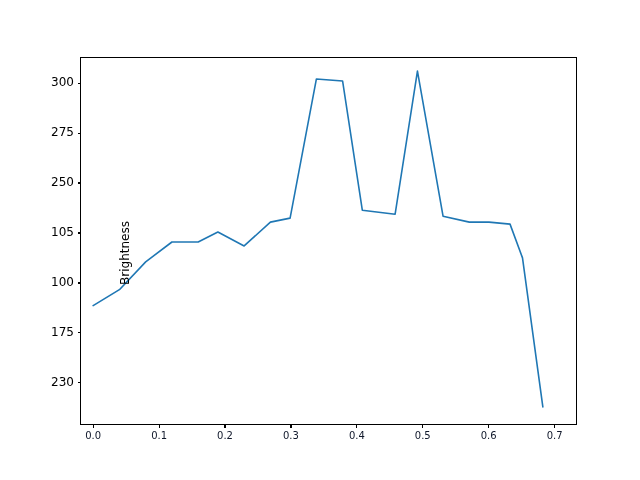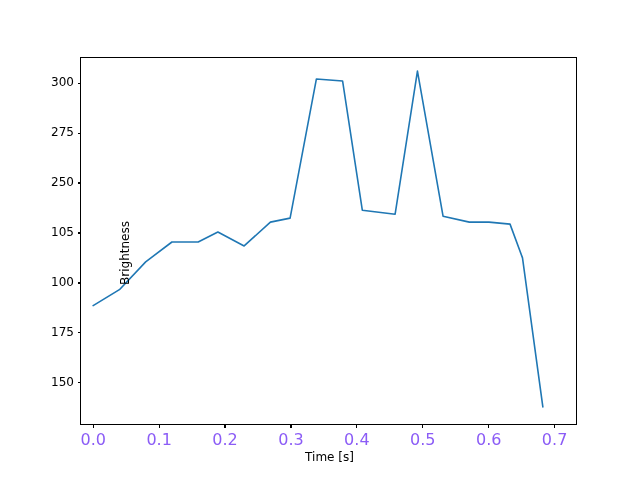--- a/index.html
+++ b/index.html
@@ -109,43 +109,42 @@
     width: 1.2px;
     height: 3.5px;
     background: #000000;
   }
   .xtick .ticklabel {
     position: absolute;
     left: -30px;
     top: 6px;
     width: 60px;
     text-align: center;
-    font-size: 16px;
-    color: #8b5cf6;
+    font-size: 10px;
+    color: #0f172a;
     white-space: nowrap;
   }
 </style>
 </head>
 <body>
 
 <div id="figure">
 
 
   <div id="plot-area">
     <svg id="data-svg" viewBox="0 0 497 368" preserveAspectRatio="none">
       <polyline id="series-line" fill="none" stroke="#1f77b4" stroke-width="1.6" stroke-linejoin="round" stroke-linecap="round" points="12.19,248.93 38.56,232.95 64.93,204.98 91.29,185.00 117.66,185.00 137.43,175.01 163.80,188.99 190.17,165.02 209.94,161.02 236.31,21.18 262.67,23.17 282.45,153.03 315.40,157.03 337.81,13.19 363.52,159.03 389.89,165.02 409.66,165.02 430.76,167.02 443.28,200.98 463.71,350.82"></polyline>
     </svg>
 
     <div id="y-axis-label">Brightness</div>
-    <div id="x-axis-label">Time [s]</div>
 
     <div id="yticks-container">
         <div class="ytick" style="top: 324.85px;">
           <span class="tickmark"></span>
-          <span class="ticklabel">150</span>
+          <span class="ticklabel">230</span>
         </div>
         <div class="ytick" style="top: 274.9px;">
           <span class="tickmark"></span>
           <span class="ticklabel">175</span>
         </div>
         <div class="ytick" style="top: 224.96px;">
           <span class="tickmark"></span>
           <span class="ticklabel">100</span>
         </div>
         <div class="ytick" style="top: 175.01px;">

